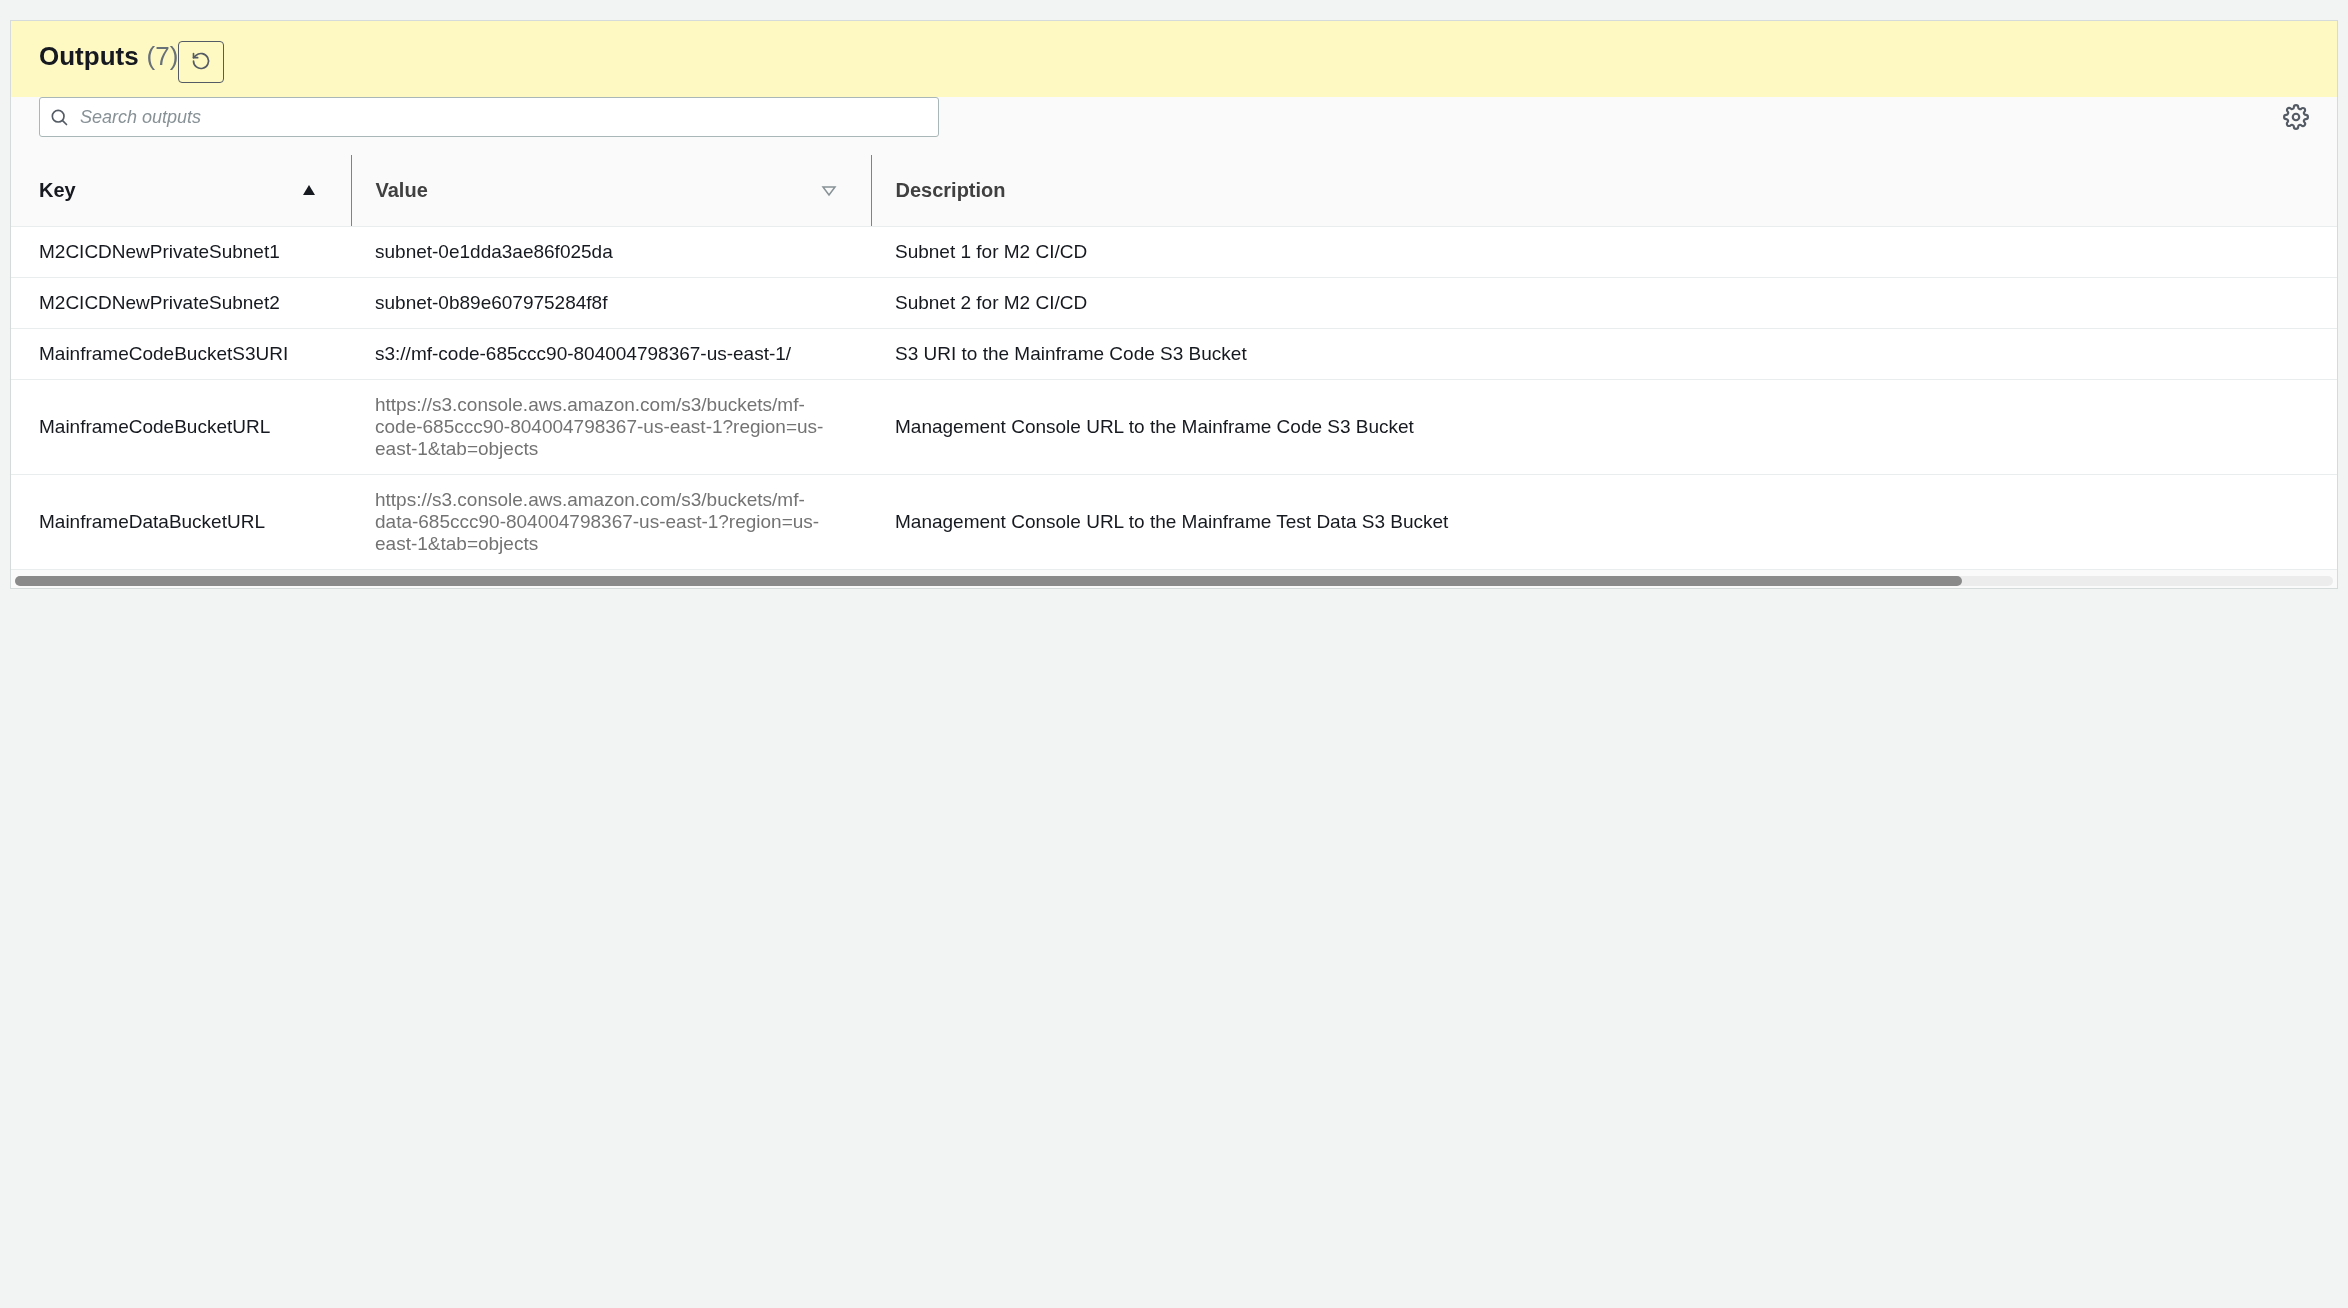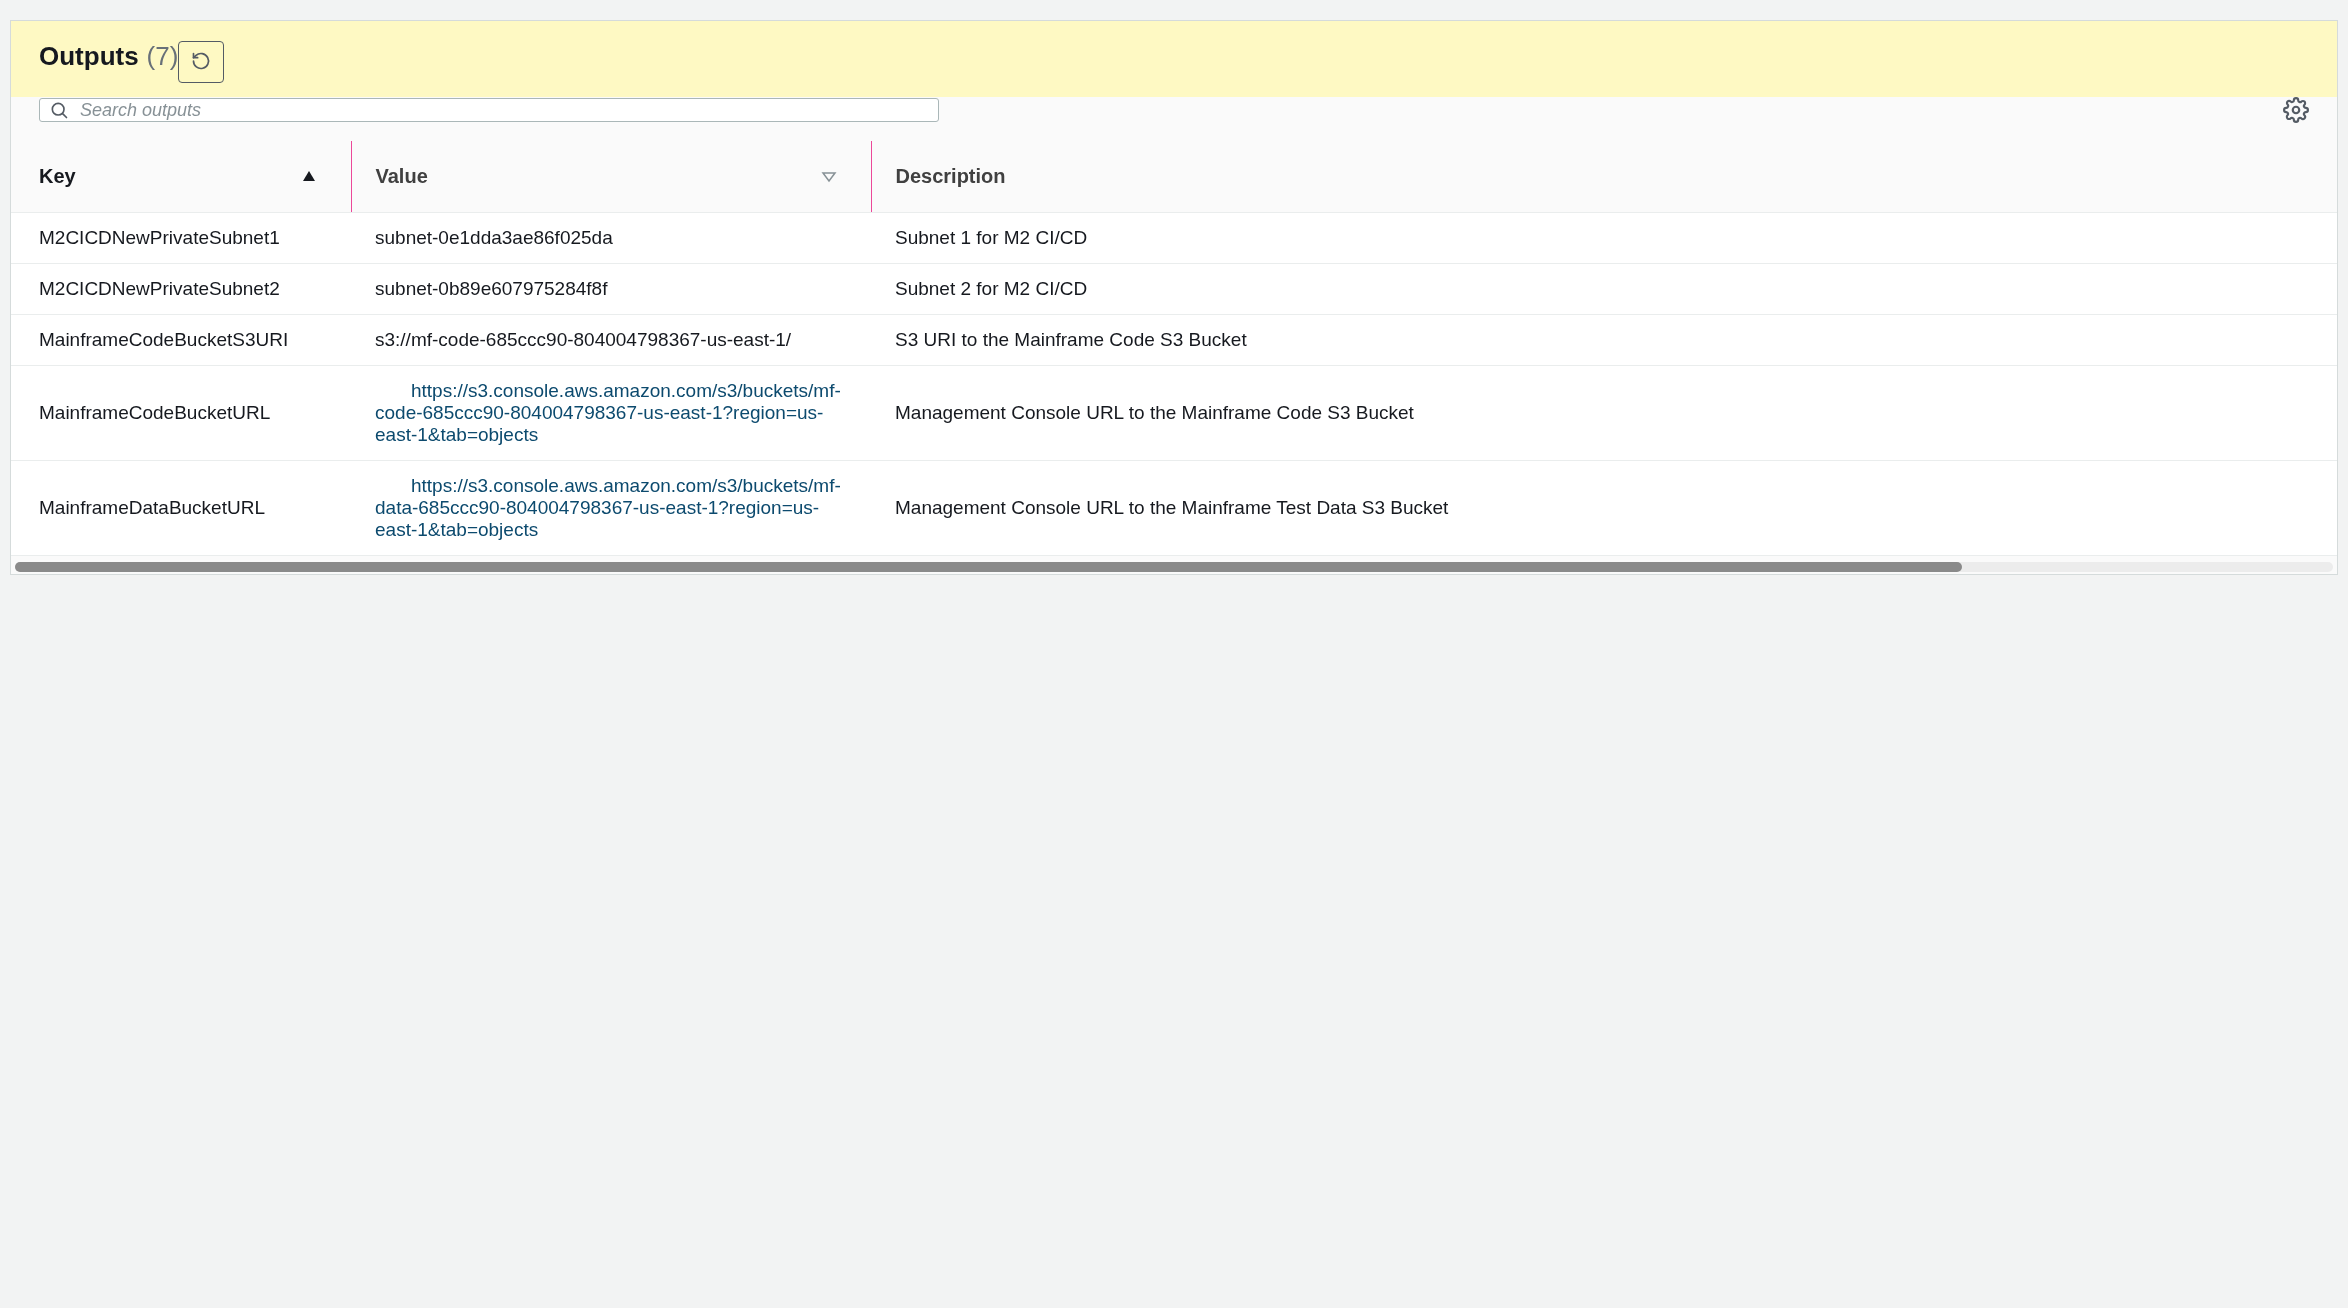--- a/index.html
+++ b/index.html
@@ -85,21 +85,21 @@
       align-items: center;
       padding: 0 28px 18px 28px;
       background: #fafafa;
     }
     .search-wrap {
       flex: 0 1 900px;
       position: relative;
     }
     .search-input {
       width: 100%;
-      height: 24px;
+      height: 40px;
       border: 1px solid #aab7b8;
       border-radius: 3px;
       padding: 0 12px 0 40px;
       font-size: 18px;
       color: #687078;
       background: #fff;
     }
     .search-input::placeholder { color: #879196; font-style: italic; }
     .search-icon-wrap {
       position: absolute;
@@ -146,21 +146,21 @@
       padding: 14px 24px;
       font-size: 19px;
       color: #16191f;
       vertical-align: middle;
       border-bottom: 1px solid #eaeded;
       word-break: break-word;
     }
     tbody td:first-child { padding-left: 28px; }
     .col-key { width: 340px; }
     .col-val { width: 520px; }
-    a.link { color: #0c4a6e; text-decoration: none; cursor: pointer; margin-left: 36px; }
+    a.link { color: #737373; text-decoration: none; cursor: pointer; }
 
     
     .hscroll {
       height: 10px;
       margin: 6px 4px 2px 4px;
       background: #ececec;
       border-radius: 5px;
       position: relative;
     }
     .hscroll::before {

